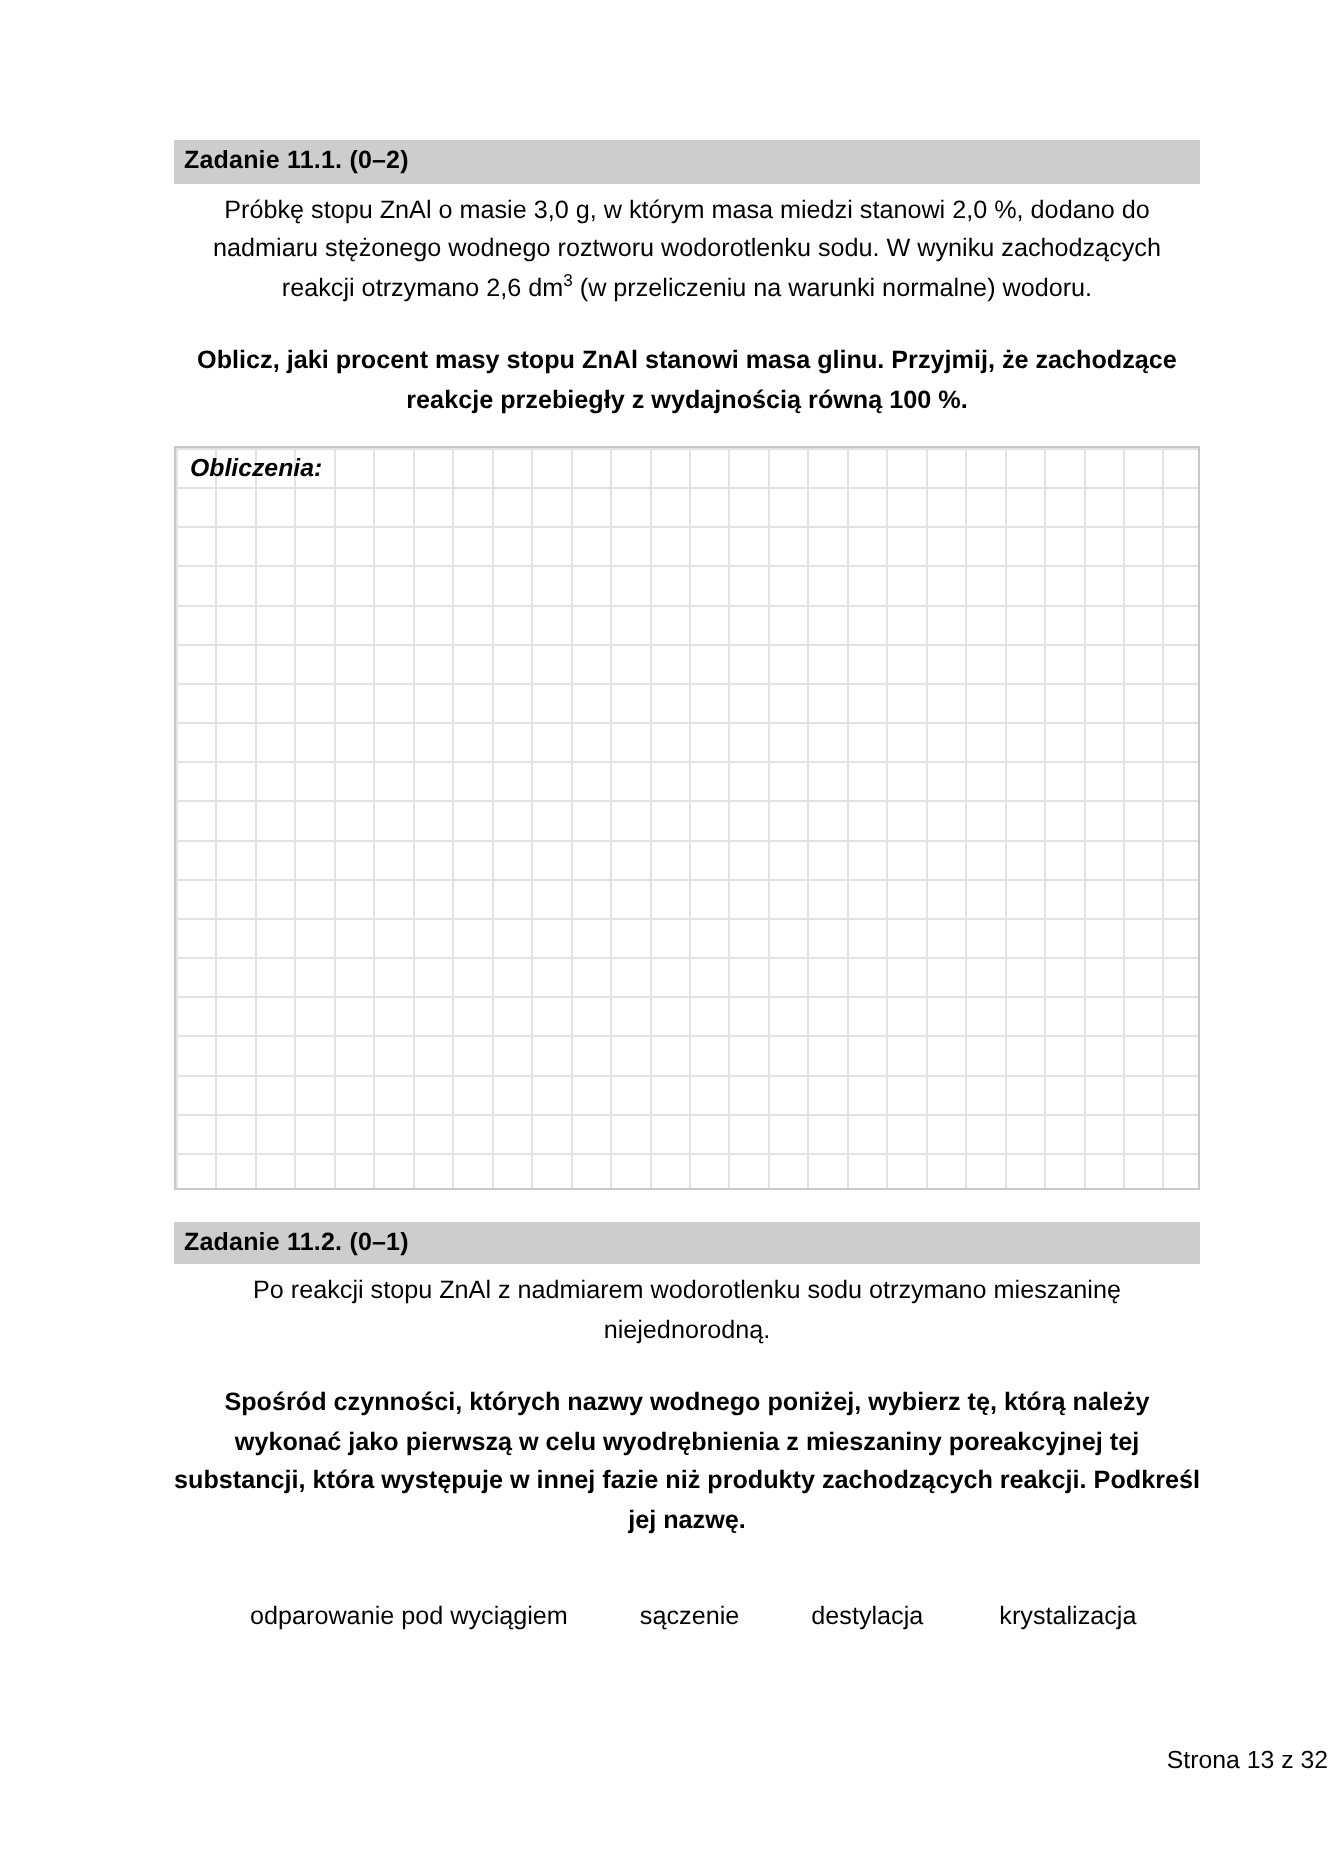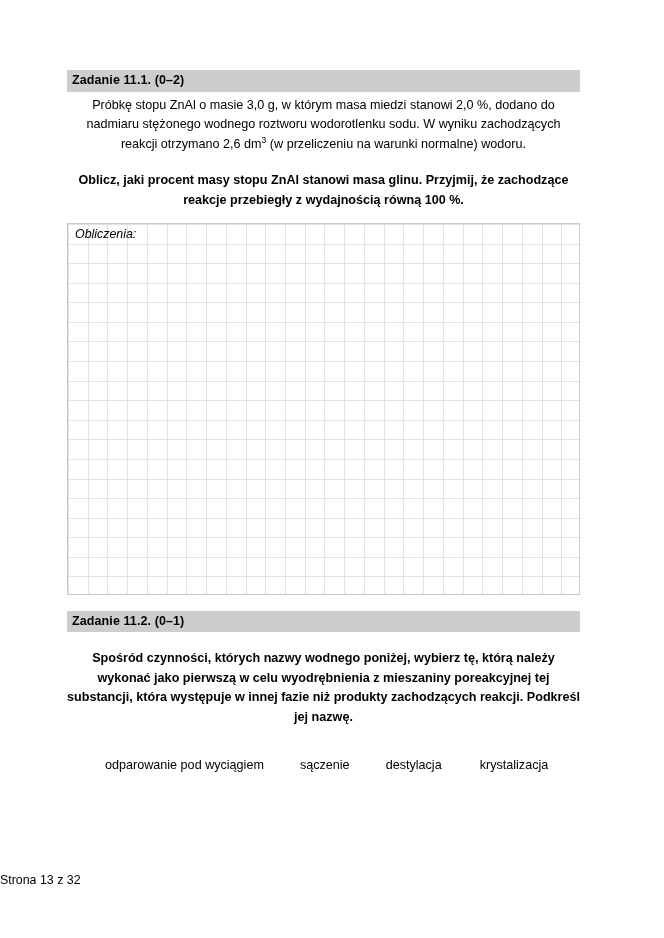--- a/index.html
+++ b/index.html
@@ -17,21 +17,21 @@
   }
   .page {
     position: absolute;
     left: 0; top: 0;
     width: 664px;
     height: 938px;
     overflow: hidden;
   }
   .content {
     position: absolute;
-    left: 67px;
+    left: 87px;
     top: 70px;
     width: 513px;
   }
 
   
   .task-bar {
     background: #cdcdcd;
     font-size: 12.5px;
     font-weight: bold;
     line-height: 1.0;
@@ -76,20 +76,21 @@
   .grid-label {
     position: absolute;
     left: 7px;
     top: 3px;
     font-size: 12.4px;
     font-style: italic;
     color: #000;
     background: transparent;
     line-height: 15px;
     white-space: nowrap;
+    font-weight: bold;
   }
 
   
   .options {
     margin-top: 28px;
     font-size: 12.6px;
     line-height: 18px;
     display: block;
     white-space: nowrap;
     padding-left: 38px;
@@ -109,21 +110,21 @@
     font-size: 8.6px;
     font-weight: bold;
     letter-spacing: 0.2px;
     line-height: 11px;
   }
   .footer-page {
     position: absolute;
     left: 0;
     top: 872px;
     width: 664px;
-    text-align: left;
+    text-align: right;
     font-size: 12.4px;
     line-height: 16px;
   }
 </style>
 </head>
 <body>
 
 <div class="page">
 
   <div class="content">
@@ -133,20 +134,21 @@
     <p class="para"><span>Próbkę stopu ZnAl o masie 3,0 g, w którym masa miedzi stanowi 2,0 %, dodano do nadmiaru stężonego wodnego roztworu wodorotlenku sodu. W wyniku zachodzących reakcji otrzymano 2,6 dm</span><sup>3</sup><span> (w przeliczeniu na warunki normalne) wodoru.</span></p>
 
     <p class="para bold">Oblicz, jaki procent masy stopu ZnAl stanowi masa glinu. Przyjmij, że zachodzące reakcje przebiegły z wydajnością równą 100 %.</p>
 
     <div class="grid-wrap">
       <span class="grid-label">Obliczenia:</span>
     </div>
 
     <div class="task-bar" style="margin-top:16px;">Zadanie 11.2. (0–1)</div>
 
+    <p class="para">Po reakcji stopu ZnAl z nadmiarem wodorotlenku sodu otrzymano mieszaninę niejednorodną.</p>
 
     <p class="para bold">Spośród czynności, których nazwy wodnego poniżej, wybierz tę, którą należy wykonać jako pierwszą w celu wyodrębnienia z mieszaniny poreakcyjnej tej substancji, która występuje w innej fazie niż produkty zachodzących reakcji. Podkreśl jej nazwę.</p>
 
     <div class="options"><span class="option">odparowanie pod wyciągiem</span><span class="opt-gap-1"></span><span class="option">sączenie</span><span class="opt-gap-2"></span><span class="option">destylacja</span><span class="opt-gap-3"></span><span class="option">krystalizacja</span></div>
 
   </div>
 
   <div class="footer-code">ECHP-R0_100</div>
 
   <div class="footer-page">Strona 13 z 32</div>

